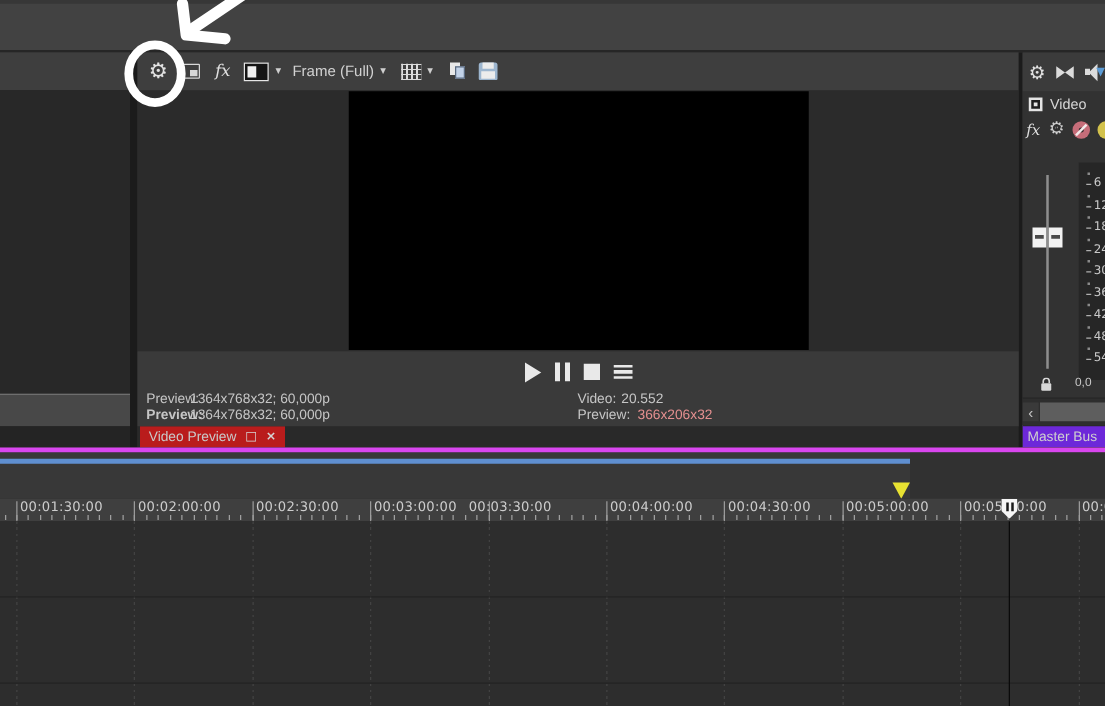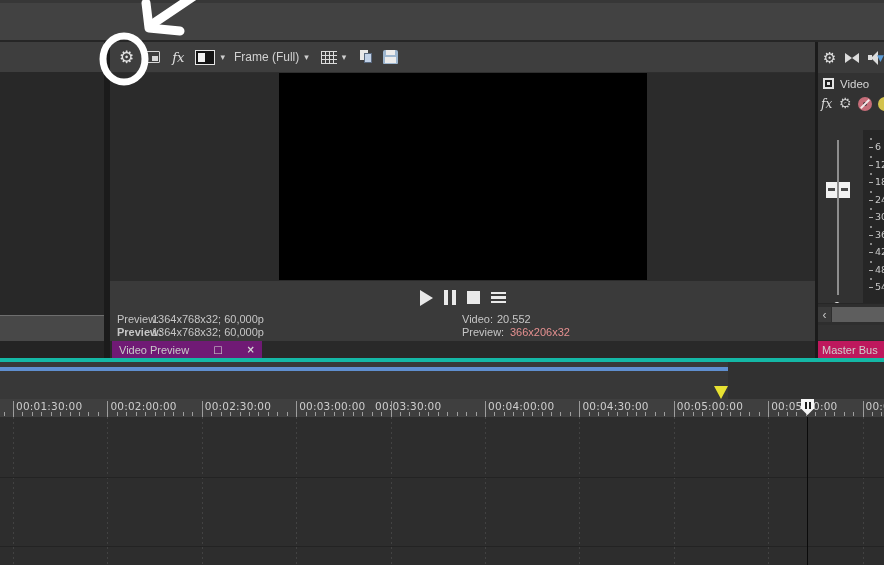--- a/index.html
+++ b/index.html
@@ -57,21 +57,21 @@
   .t-stop{width:13px;height:13px;background:#e9e9e9;}
   .t-menu{display:flex;flex-direction:column;gap:2px;} .t-menu i{display:block;width:15px;height:2.5px;background:#e9e9e9;}
   .status{position:relative;height:30px;font-size:11px;color:#c6c6c6;}
   .status span{position:absolute;white-space:nowrap;}
   .s-l1{left:7px;top:2px;} .s-v1{left:42px;top:2px;}
   .s-l2{left:7px;top:15px;font-weight:bold;} .s-v2{left:42px;top:15px;}
   .s-l3{left:352px;top:2px;} .s-v3{left:387px;top:2px;}
   .s-l4{left:352px;top:15px;} .s-v4{left:400px;top:15px;}
 
   .tab-strip{height:17px;background:#292929;display:flex;}
-  .vp-tab{margin-left:2px;height:17px;background:#701a75;display:flex;align-items:center;gap:24px;
+  .vp-tab{margin-left:2px;height:17px;background:#b91c1c;display:flex;align-items:center;gap:7px;
           padding:0 7px;font-size:11px;color:#c9c9c9;justify-content:flex-end;}
   .vp-tab .wicon{font-family:"DejaVu Sans",sans-serif;font-size:10px;color:#d5d5d5;}
 
   
   .right-panel{width:66px;background:#323232;display:flex;flex-direction:column;overflow:hidden;}
   .rp-toolbar{height:31px;background:#3b3b3b;display:flex;align-items:center;position:relative;}
   .gear-rp{font-size:15px;margin-left:5px;}
   .bowtie{display:flex;margin-left:9px;}
   .bowtie .tr-r{width:0;height:0;border-top:5px solid transparent;border-bottom:5px solid transparent;border-left:7px solid #dcdcdc;}
   .bowtie .tr-l{width:0;height:0;border-top:5px solid transparent;border-bottom:5px solid transparent;border-right:7px solid #dcdcdc;}
@@ -103,25 +103,25 @@
   .scale-num{position:absolute;left:57px;font-size:9.5px;color:#c9c9c9;font-family:"DejaVu Sans",sans-serif;white-space:nowrap;}
   .scale-dash{position:absolute;left:51px;width:4px;height:1px;background:#b0b0b0;}
   .scale-dot{position:absolute;left:52px;width:2px;height:2px;background:#8a8a8a;}
   .lock{position:absolute;left:14px;top:186px;width:10px;height:11px;}
   .gain-val{position:absolute;left:42px;top:185px;font-size:9.5px;color:#c9c9c9;}
 
   .rp-scrollbar{height:22px;background:#2e2e2e;position:relative;border-top:1px solid #272727;box-sizing:border-box;}
   .sb-btn{position:absolute;left:0;top:3px;width:13px;height:15px;background:#3a3a3a;color:#c4c4c4;
           font-size:12px;display:flex;align-items:center;justify-content:center;}
   .sb-track{position:absolute;left:14px;right:-1px;top:3px;height:15px;background:#5e5e5e;}
-  .rp-tab{height:18px;background:#be185d;display:flex;align-items:center;padding-left:4px;
-          font-size:11px;color:#cfcfcf;border-top:1px solid #2a2a2a;box-sizing:border-box;margin-top:15px;}
-
-  
-  .timeline{position:absolute;left:0;top:358px;width:884px;height:207px;border-top:4px solid #14b8a6;box-sizing:border-box;background:#2d2d2d;}
+  .rp-tab{height:18px;background:#6d28d9;display:flex;align-items:center;padding-left:4px;
+          font-size:11px;color:#cfcfcf;border-top:1px solid #2a2a2a;box-sizing:border-box;}
+
+  
+  .timeline{position:absolute;left:0;top:358px;width:884px;height:207px;border-top:4px solid #d946ef;box-sizing:border-box;background:#2d2d2d;}
   .marker-bar{position:relative;height:37px;background:#383838;overflow:hidden;}
   .after-end{position:absolute;top:0;bottom:0;right:0;background:#313131;}
   .sel-line{position:absolute;left:0;top:5px;height:4px;}
   .end-tri{position:absolute;bottom:0;width:0;height:0;border-left:7px solid transparent;border-right:7px solid transparent;border-top:13px solid #e8e232;}
   .ruler{position:relative;height:18px;background:#3f3f3f;overflow:hidden;}
   .tick-label{position:absolute;top:1px;font-size:10.5px;color:#cdcdcd;font-family:"DejaVu Sans",sans-serif;letter-spacing:.2px;white-space:nowrap;}
   .tick-major{position:absolute;top:2px;width:1px;height:16px;background:#9a9a9a;}
   .tick-minor{position:absolute;bottom:1px;width:1px;height:4px;background:#9f9f9f;}
   .playhead-head{position:absolute;top:0;width:13px;height:16px;background:#f5f5f5;z-index:5;
       clip-path:polygon(0 0,100% 0,100% 60%,50% 100%,0 60%);}

